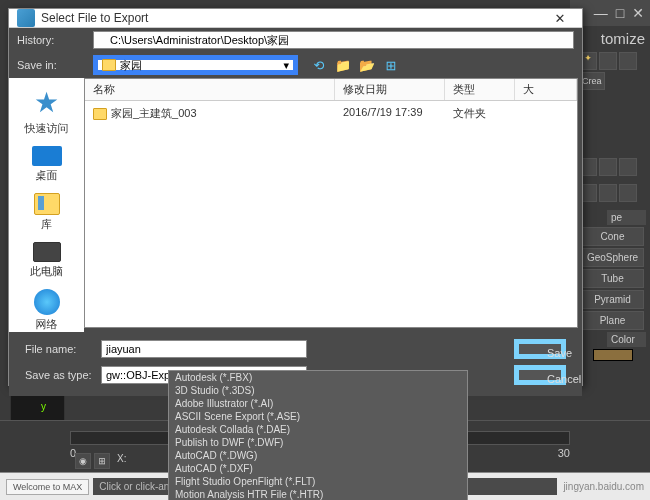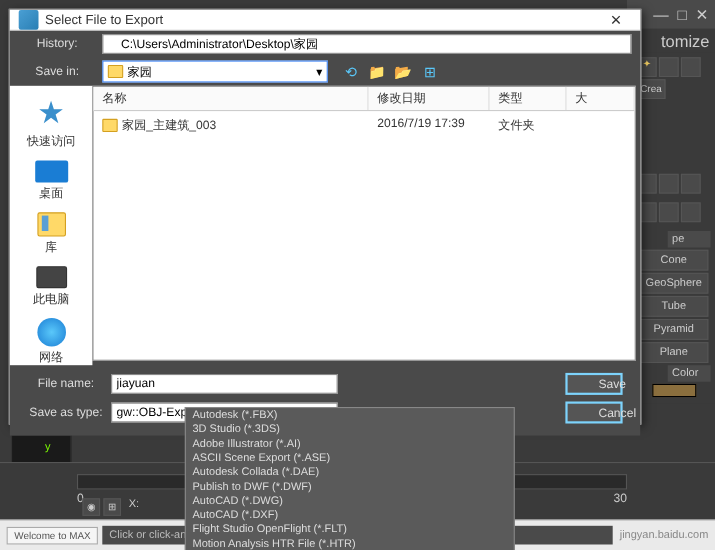--- a/index.html
+++ b/index.html
@@ -18,23 +18,23 @@
     .color-swatch { width: 40px; height: 12px; background: #8b6f3e; margin: 2px auto; border: 1px solid #000; }
     
     .dialog { position: absolute; top: 8px; left: 8px; width: 575px; height: 378px; background: #f0f0f0; border: 1px solid #888; box-shadow: 2px 2px 8px rgba(0,0,0,0.5); display: flex; flex-direction: column; }
     .dialog-titlebar { height: 28px; background: #fff; display: flex; align-items: center; padding: 0 8px; border-bottom: 1px solid #ccc; }
     .dialog-titlebar .icon3d { width: 18px; height: 18px; background: linear-gradient(135deg, #4a9fd4, #2a7fb4); border-radius: 2px; margin-right: 6px; }
     .dialog-title { flex: 1; color: #333; font-size: 12px; }
     .dialog-titlebar .winbtn { width: 28px; text-align: center; font-size: 13px; color: #333; cursor: pointer; }
     
     .dialog-body { flex: 1; background: #4a4a4a; display: flex; flex-direction: column; }
     .history-row, .savein-row, .filename-row, .savetype-row { display: flex; align-items: center; padding: 3px 8px; gap: 6px; }
-    .row-label { color: #ddd; width: 70px; text-align: center; font-size: 11px; }
+    .row-label { color: #ddd; width: 70px; text-align: left; font-size: 11px; }
     .history-select { flex: 1; height: 18px; background: #fff; border: 1px solid #888; padding: 0 16px; font-size: 11px; }
-    .savein-select { width: 205px; height: 20px; background: #fff; border: 1px solid #3b82f6; display: flex; align-items: center; padding: 0 4px; gap: 4px; }
+    .savein-select { width: 205px; height: 20px; background: #fff; border: 5px solid #3b82f6; display: flex; align-items: center; padding: 0 4px; gap: 4px; }
     .folder-mini { width: 14px; height: 12px; background: #ffd968; border: 1px solid #d4a020; border-radius: 1px; }
     .nav-icons { display: flex; gap: 6px; margin-left: 6px; }
     .nav-icon { width: 18px; height: 18px; display: flex; align-items: center; justify-content: center; color: #5ac8fa; font-size: 13px; }
     
     .file-area { flex: 1; display: flex; }
     .places-bar { width: 75px; background: #fff; display: flex; flex-direction: column; align-items: center; padding-top: 8px; gap: 10px; }
     .place-item { display: flex; flex-direction: column; align-items: center; gap: 2px; cursor: pointer; }
     .star-icon { color: #3a8fcc; font-size: 28px; }
     .desktop-icon { width: 30px; height: 20px; background: #1a7dd4; border-radius: 2px; }
     .lib-icon { width: 26px; height: 22px; background: #ffd968; border: 1px solid #d4a020; border-radius: 2px; position: relative; }
@@ -50,21 +50,21 @@
     .col-date { width: 110px; }
     .col-type { width: 70px; font-family: Liberation Serif, serif; }
     .col-size { flex: 1; }
     .list-row { display: flex; padding: 3px 0; }
     .list-row div { padding: 2px 8px; font-size: 11px; color: #333; }
     .list-row .folder-mini { display: inline-block; margin-right: 4px; vertical-align: middle; }
     
     .bottom-inputs { padding: 4px 8px 8px 8px; }
     .filename-row input, .savetype-row .type-select { flex: 1; height: 18px; background: #fff; border: 1px solid #888; padding: 0 4px; font-size: 11px; max-width: 300px; }
     .type-select { display: flex; align-items: center; justify-content: space-between; }
-    .dlg-btn { width: 52px; height: 20px; background: #555; color: #ddd; border: 2px solid #7dd3fc; text-align: center; line-height: 18px; font-size: 11px; cursor: pointer; padding-left: 28px; }
+    .dlg-btn { width: 52px; height: 20px; background: #555; color: #ddd; border: 5px solid #7dd3fc; text-align: center; line-height: 18px; font-size: 11px; cursor: pointer; padding-left: 28px; }
     
     .dropdown-list { position: absolute; left: 168px; top: 370px; width: 300px; background: #5a5a5a; border: 1px solid #888; z-index: 100; }
     .dropdown-list div { color: #ddd; padding: 1px 6px; font-size: 10px; }
     
     .timeline { position: absolute; bottom: 30px; left: 0; width: 100%; height: 50px; background: #3a3a3a; border-top: 1px solid #555; }
     .timeline-track { position: absolute; top: 10px; left: 70px; right: 80px; height: 14px; background: #2a2a2a; border: 1px solid #555; }
     .timeline-nums { position: absolute; top: 26px; left: 70px; right: 80px; display: flex; justify-content: space-between; color: #ccc; font-size: 9px; }
     .frame-label { position: absolute; top: 10px; left: 85px; color: #ddd; font-size: 10px; }
     .play-controls { position: absolute; top: 32px; left: 75px; display: flex; gap: 3px; }
     .play-btn { width: 16px; height: 16px; background: #4a4a4a; border: 1px solid #555; color: #ccc; font-size: 9px; text-align: center; line-height: 14px; }

